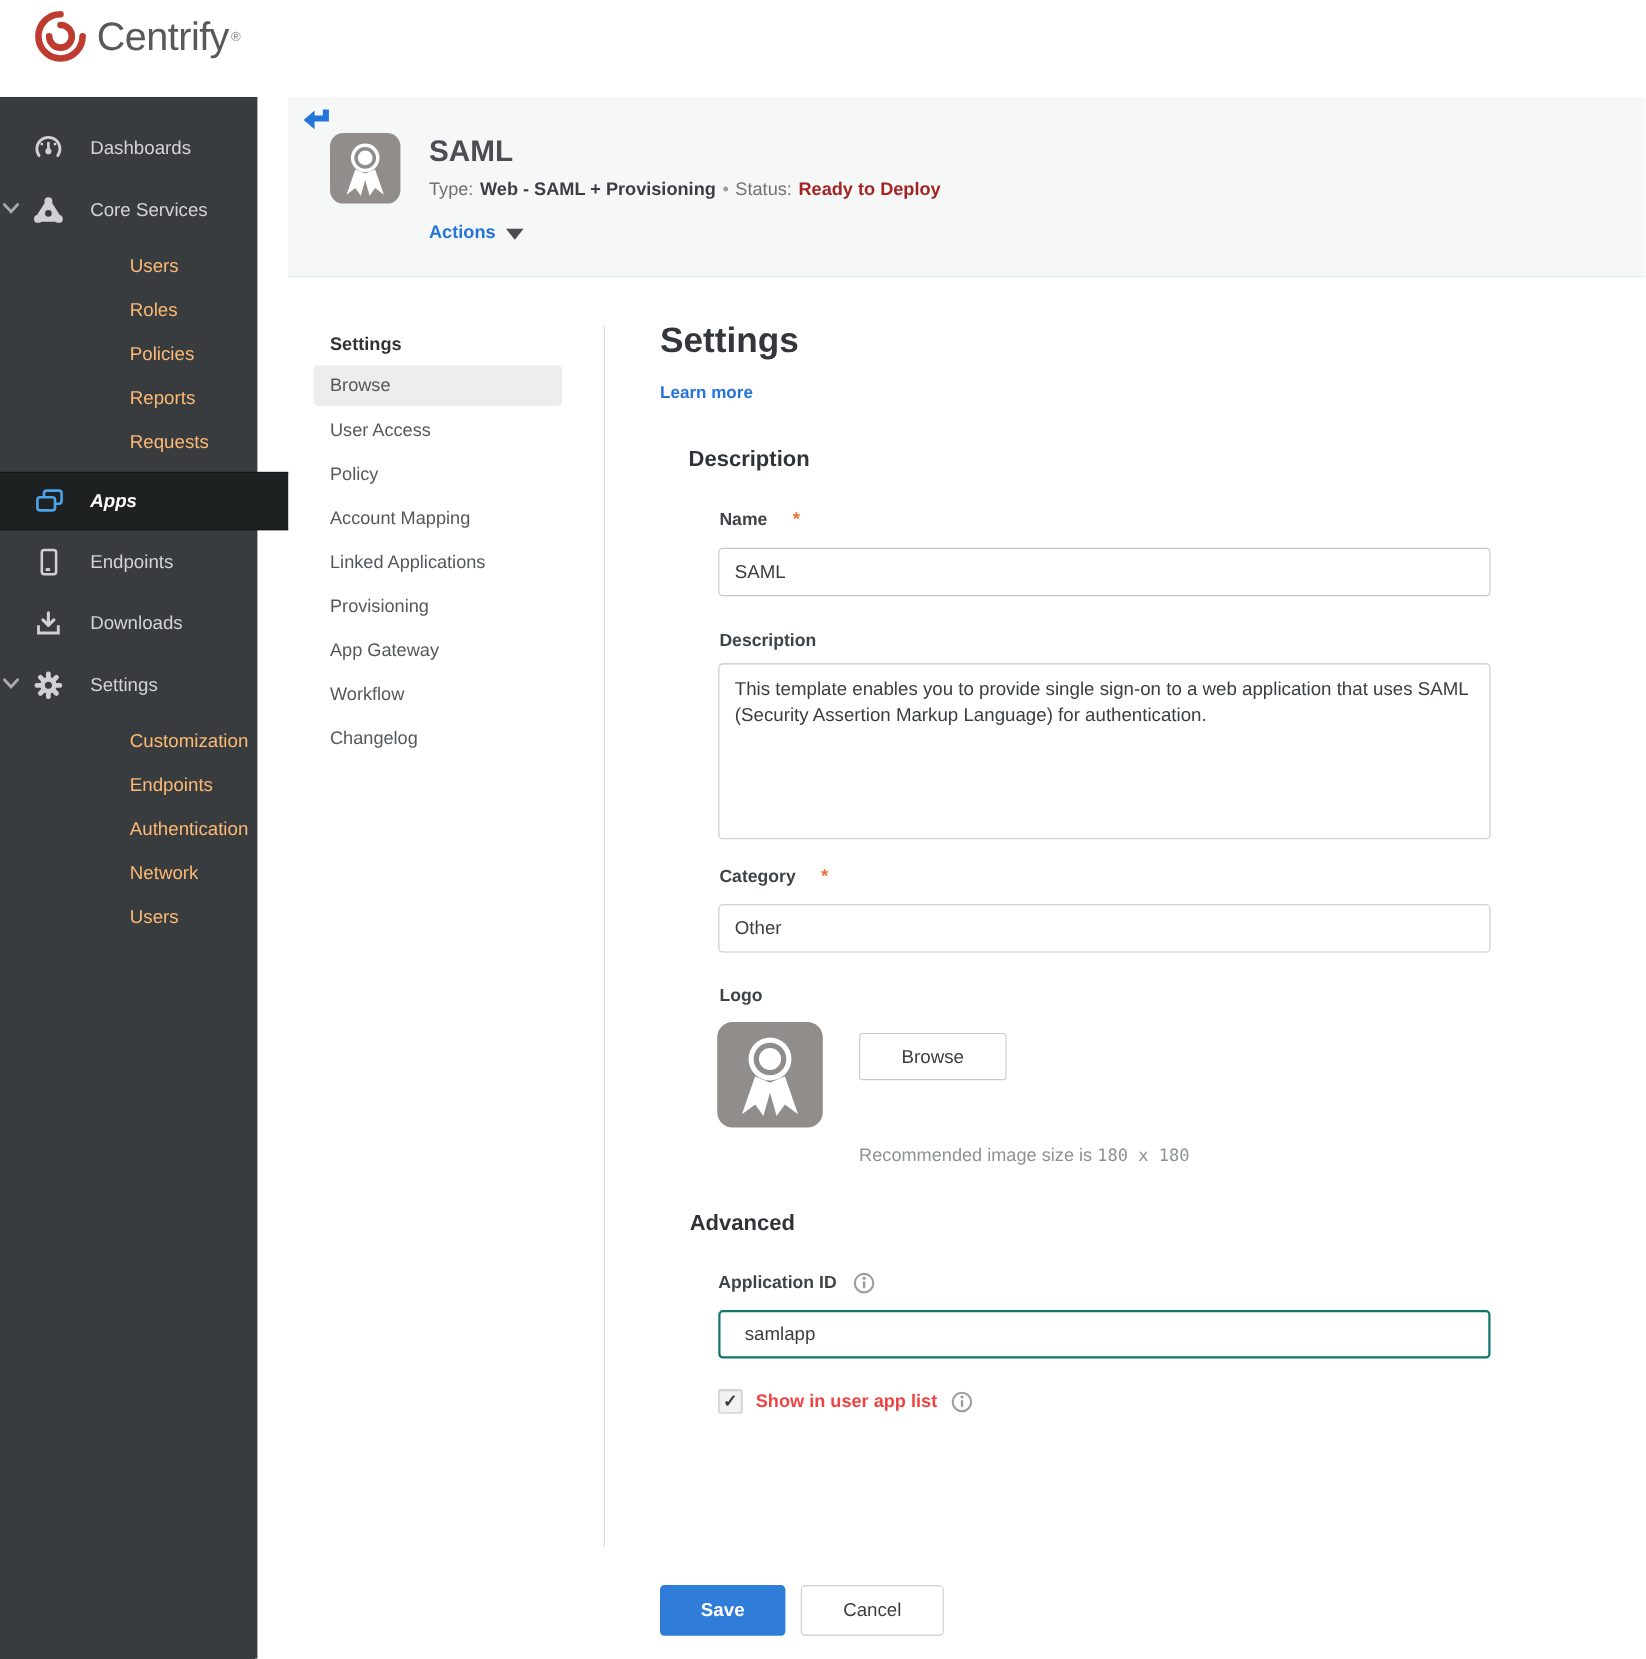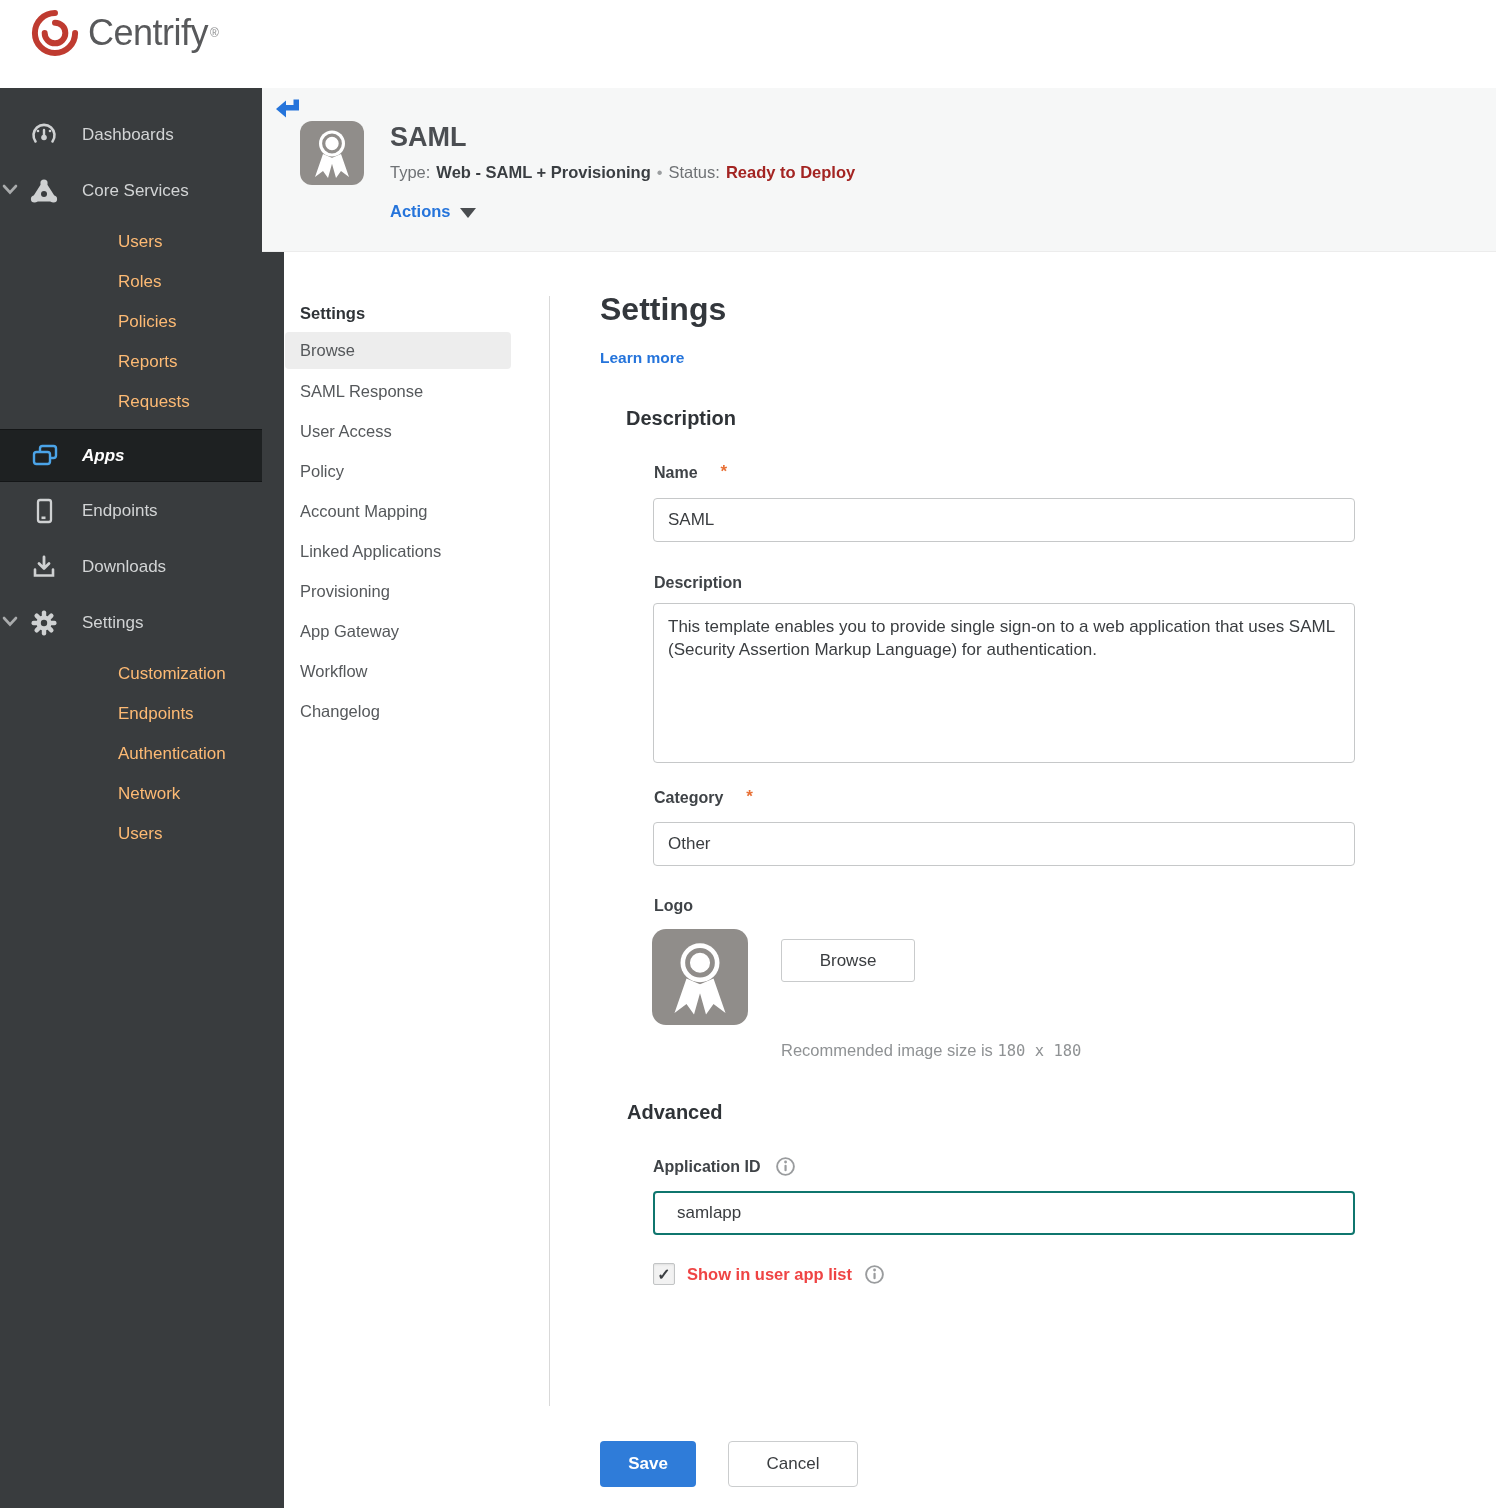--- a/index.html
+++ b/index.html
@@ -15,21 +15,21 @@
   .topbar {
     position:absolute; left:0; top:0; width:1496px; height:88px;
     background:#ffffff; z-index:5;
   }
   .brand { position:absolute; left:30px; top:8px; display:flex; align-items:center; }
   .brand-text { font-size:36px; color:#58595b; letter-spacing:-0.5px; margin-left:8px; }
   .brand-reg { font-size:12px; color:#8a8b8d; vertical-align:super; margin-left:2px; }
 
   
   .sidebar {
-    position:absolute; left:0; top:88px; width:284px; height:1420px;
+    position:absolute; left:0; top:88px; width:234px; height:1420px;
     background:#393c3e;
     padding-left:32px;
   }
   .nav-row {
     position:absolute; left:0; width:262px; height:46px;
     display:flex; align-items:center; cursor:pointer;
   }
   .nav-row .nav-icon { position:absolute; left:30px; }
   .nav-row .nav-label {
     margin-left:82px; font-size:17px; color:#d2d4d5;
@@ -111,21 +111,21 @@
   .appid-row { position:absolute; left:653px; top:1156px; display:flex; align-items:center; gap:14px; }
   .checkbox-row { position:absolute; left:653px; top:1263px; display:flex; align-items:center; gap:12px; }
   .checkbox {
     width:22px; height:22px; background:#f2f2f2; border:1px solid #c2c4c5; border-radius:2px;
     display:flex; align-items:center; justify-content:center;
     font-size:16px; font-weight:bold; color:#3c3f42; cursor:pointer;
     box-shadow:inset 0 1px 2px rgba(0,0,0,0.08);
   }
   .checkbox-label { font-size:16.5px; font-weight:bold; color:#ef4444; }
   .save-btn {
-    position:absolute; left:600px; top:1441px; width:96px; height:46px;
+    position:absolute; left:600px; top:1441px; width:114px; height:46px;
     background:#2f7cd9; border:none; border-radius:4px;
     color:#ffffff; font-size:17px; font-weight:bold; font-family:"Liberation Sans",sans-serif; cursor:pointer;
   }
   .cancel-btn {
     position:absolute; left:728px; top:1441px; width:130px; height:46px;
     background:#ffffff; border:1px solid #cbcdce; border-radius:4px;
     color:#3a3d40; font-size:17px; font-family:"Liberation Sans",sans-serif; cursor:pointer;
   }
 </style>
 </head>
@@ -271,21 +271,20 @@
 </div>
 
 <div class="actions-link">
   <span>Actions</span>
   <span class="actions-caret"></span>
 </div>
 
 <div class="subnav">
   <div class="subnav-header">Settings</div>
   <div class="subnav-item selected">Browse</div>
-  <div class="subnav-item">SAML Response</div>
   <div class="subnav-item">User Access</div>
   <div class="subnav-item">Policy</div>
   <div class="subnav-item">Account Mapping</div>
   <div class="subnav-item">Linked Applications</div>
   <div class="subnav-item">Provisioning</div>
   <div class="subnav-item">App Gateway</div>
   <div class="subnav-item">Workflow</div>
   <div class="subnav-item">Changelog</div>
 </div>
 

